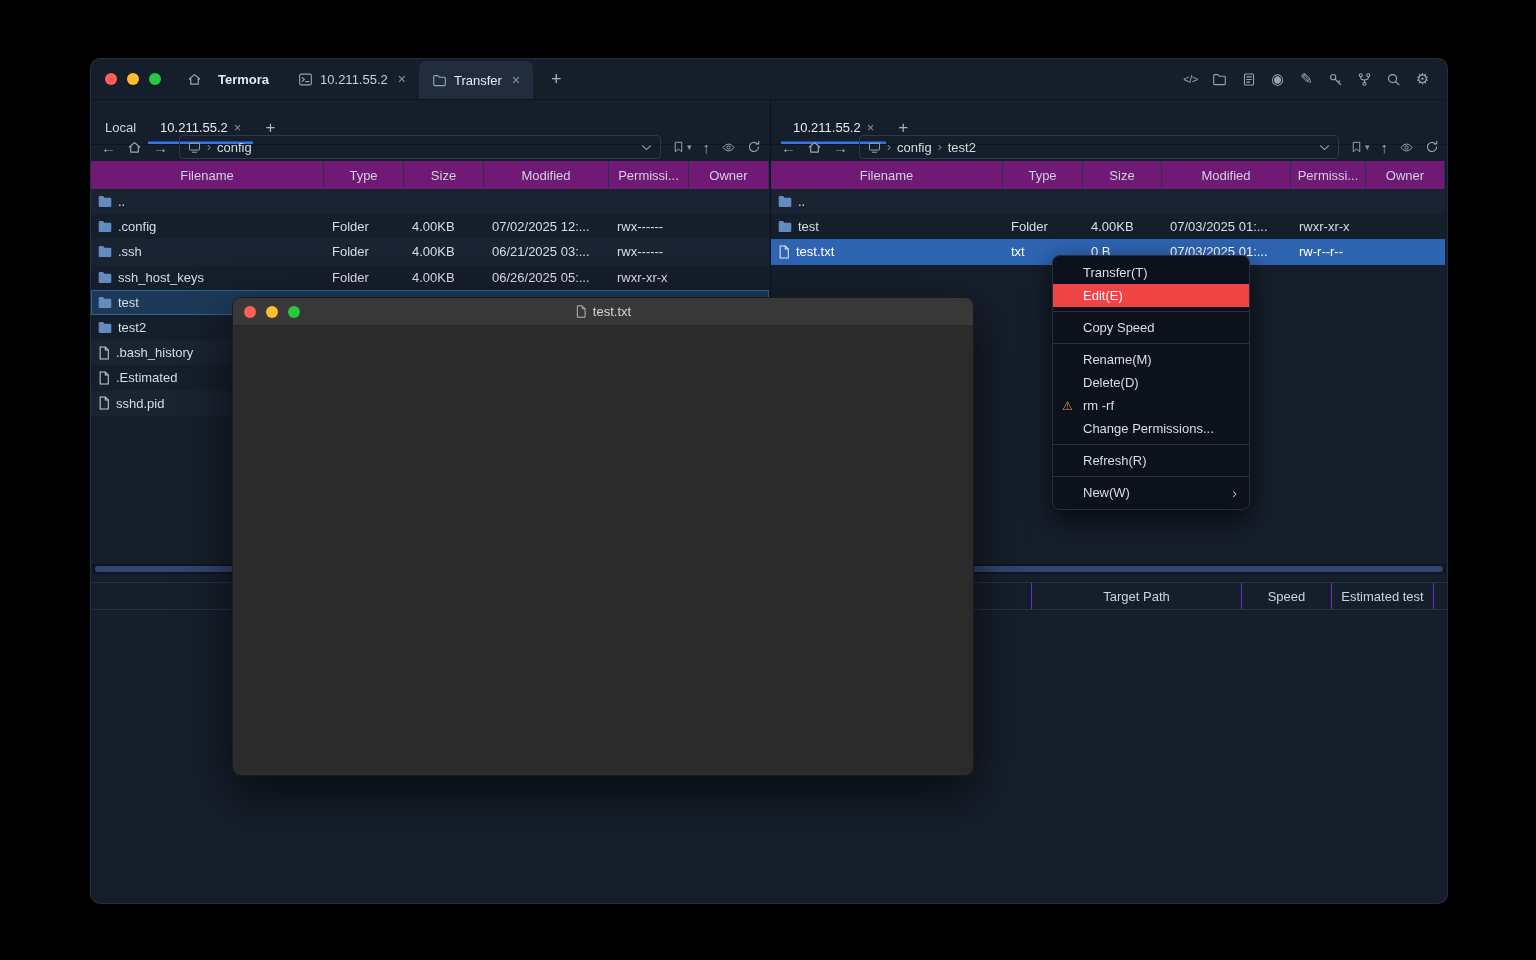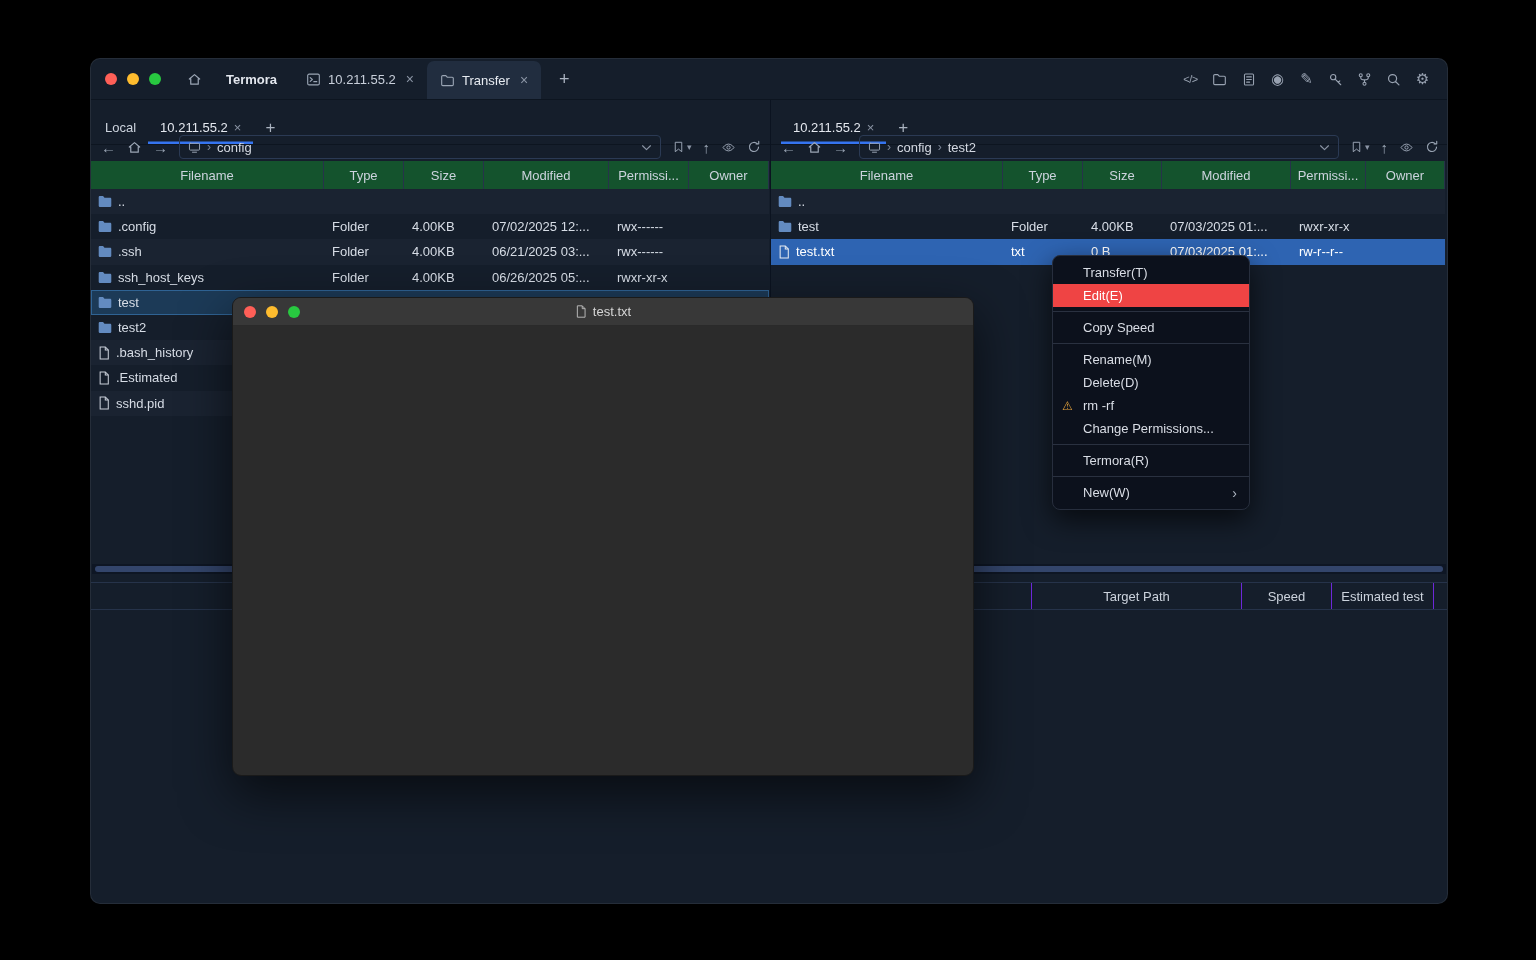--- a/index.html
+++ b/index.html
@@ -9,21 +9,21 @@
     overflow:hidden;}
   svg{display:block}
   .ic{color:#9aa5b4;display:inline-flex;align-items:center;justify-content:center}
 
   
   .titlebar{position:absolute;left:0;top:0;width:100%;height:40px;display:flex;align-items:center;
     border-bottom:1px solid #0d1520;}
   .traffic{display:flex;gap:10px;margin-left:14px}
   .tl{width:12px;height:12px;border-radius:50%}
   .tl.red{background:#ff5f57}.tl.yellow{background:#febc2e}.tl.green{background:#28c840}
-  .app-home{display:flex;align-items:center;gap:24px;margin-left:26px;color:#e3e7ee;font-weight:bold}
+  .app-home{display:flex;align-items:center;gap:16px;margin-left:26px;color:#e3e7ee;font-weight:bold}
   .ttab{display:flex;align-items:center;gap:7px;padding:0 13px;height:40px;color:#c8cfda}
   .ttab .x{color:#8b95a5;font-size:14px;margin-left:3px}
   .ttab.first{margin-left:16px}
   .ttab.active{background:#212d3f;height:38px;align-self:flex-end;border-radius:7px 7px 0 0;color:#e7ebf1}
   .tab-plus{font-size:18px;color:#aab3c0;margin-left:12px;padding:0 6px}
   .tb-icons{margin-left:auto;margin-right:16px;display:flex;align-items:center;gap:12px}
   .tbi{width:17px;height:17px;display:inline-flex;align-items:center;justify-content:center;color:#98a2b1}
   .tbi.txt{font-size:11px;letter-spacing:-.5px;white-space:nowrap}
   .tbi.big{font-size:15px}
 
@@ -42,21 +42,21 @@
   .arrow{font-size:15px;color:#9aa5b4;line-height:1}
   .pathbar{flex:1;height:22px;border:1px solid #2b3a54;border-radius:4px;display:flex;align-items:center;
     padding:0 8px;gap:6px;color:#d4d9e2;min-width:0}
   .crumb-sep{color:#7d8798;font-size:12px}
   .pb-caret{margin-left:auto;color:#8b95a5}
   .bm-group{display:flex;align-items:center;gap:2px}
   .mini-caret{font-size:9px;color:#8b95a5}
 
   
   .thead{position:absolute;top:102px;height:28px;display:grid;align-items:stretch;color:#ccd3dd;
-    border-bottom:1px solid #26334a;background:#14532d}
+    border-bottom:1px solid #26334a;background:#701a75}
   .thead.l{left:0;width:678px;grid-template-columns:233px 80px 80px 125px 80px 80px}
   .thead.r{left:680px;width:674px;grid-template-columns:232px 80px 79px 129px 75px 79px}
   .hc{display:flex;align-items:center;justify-content:center;border-right:1px solid #26334a;overflow:hidden;white-space:nowrap}
   .rows{position:absolute;top:130px}
   .rows.l{left:0;width:678px}
   .rows.r{left:680px;width:674px}
   .frow{display:grid;height:25.2px;align-items:center}
   .rows.l .frow{grid-template-columns:233px 80px 80px 125px 80px 80px}
   .rows.r .frow{grid-template-columns:232px 80px 79px 129px 75px 79px}
   .frow:nth-child(odd){background:#1a2331}
@@ -556,21 +556,21 @@
       <span class="gut warn">⚠</span>
       <span class="mlabel">rm -rf</span>
     </div>
     <div class="mi">
       <span class="gut"></span>
       <span class="mlabel">Change Permissions...</span>
     </div>
     <div class="msep"></div>
     <div class="mi">
       <span class="gut"></span>
-      <span class="mlabel">Termora(R)</span>
+      <span class="mlabel">Refresh(R)</span>
     </div>
     <div class="msep"></div>
     <div class="mi">
       <span class="gut"></span>
       <span class="mlabel">New(W)</span>
       <span class="subarrow">›</span>
     </div>
   </div>
 
 </div>

